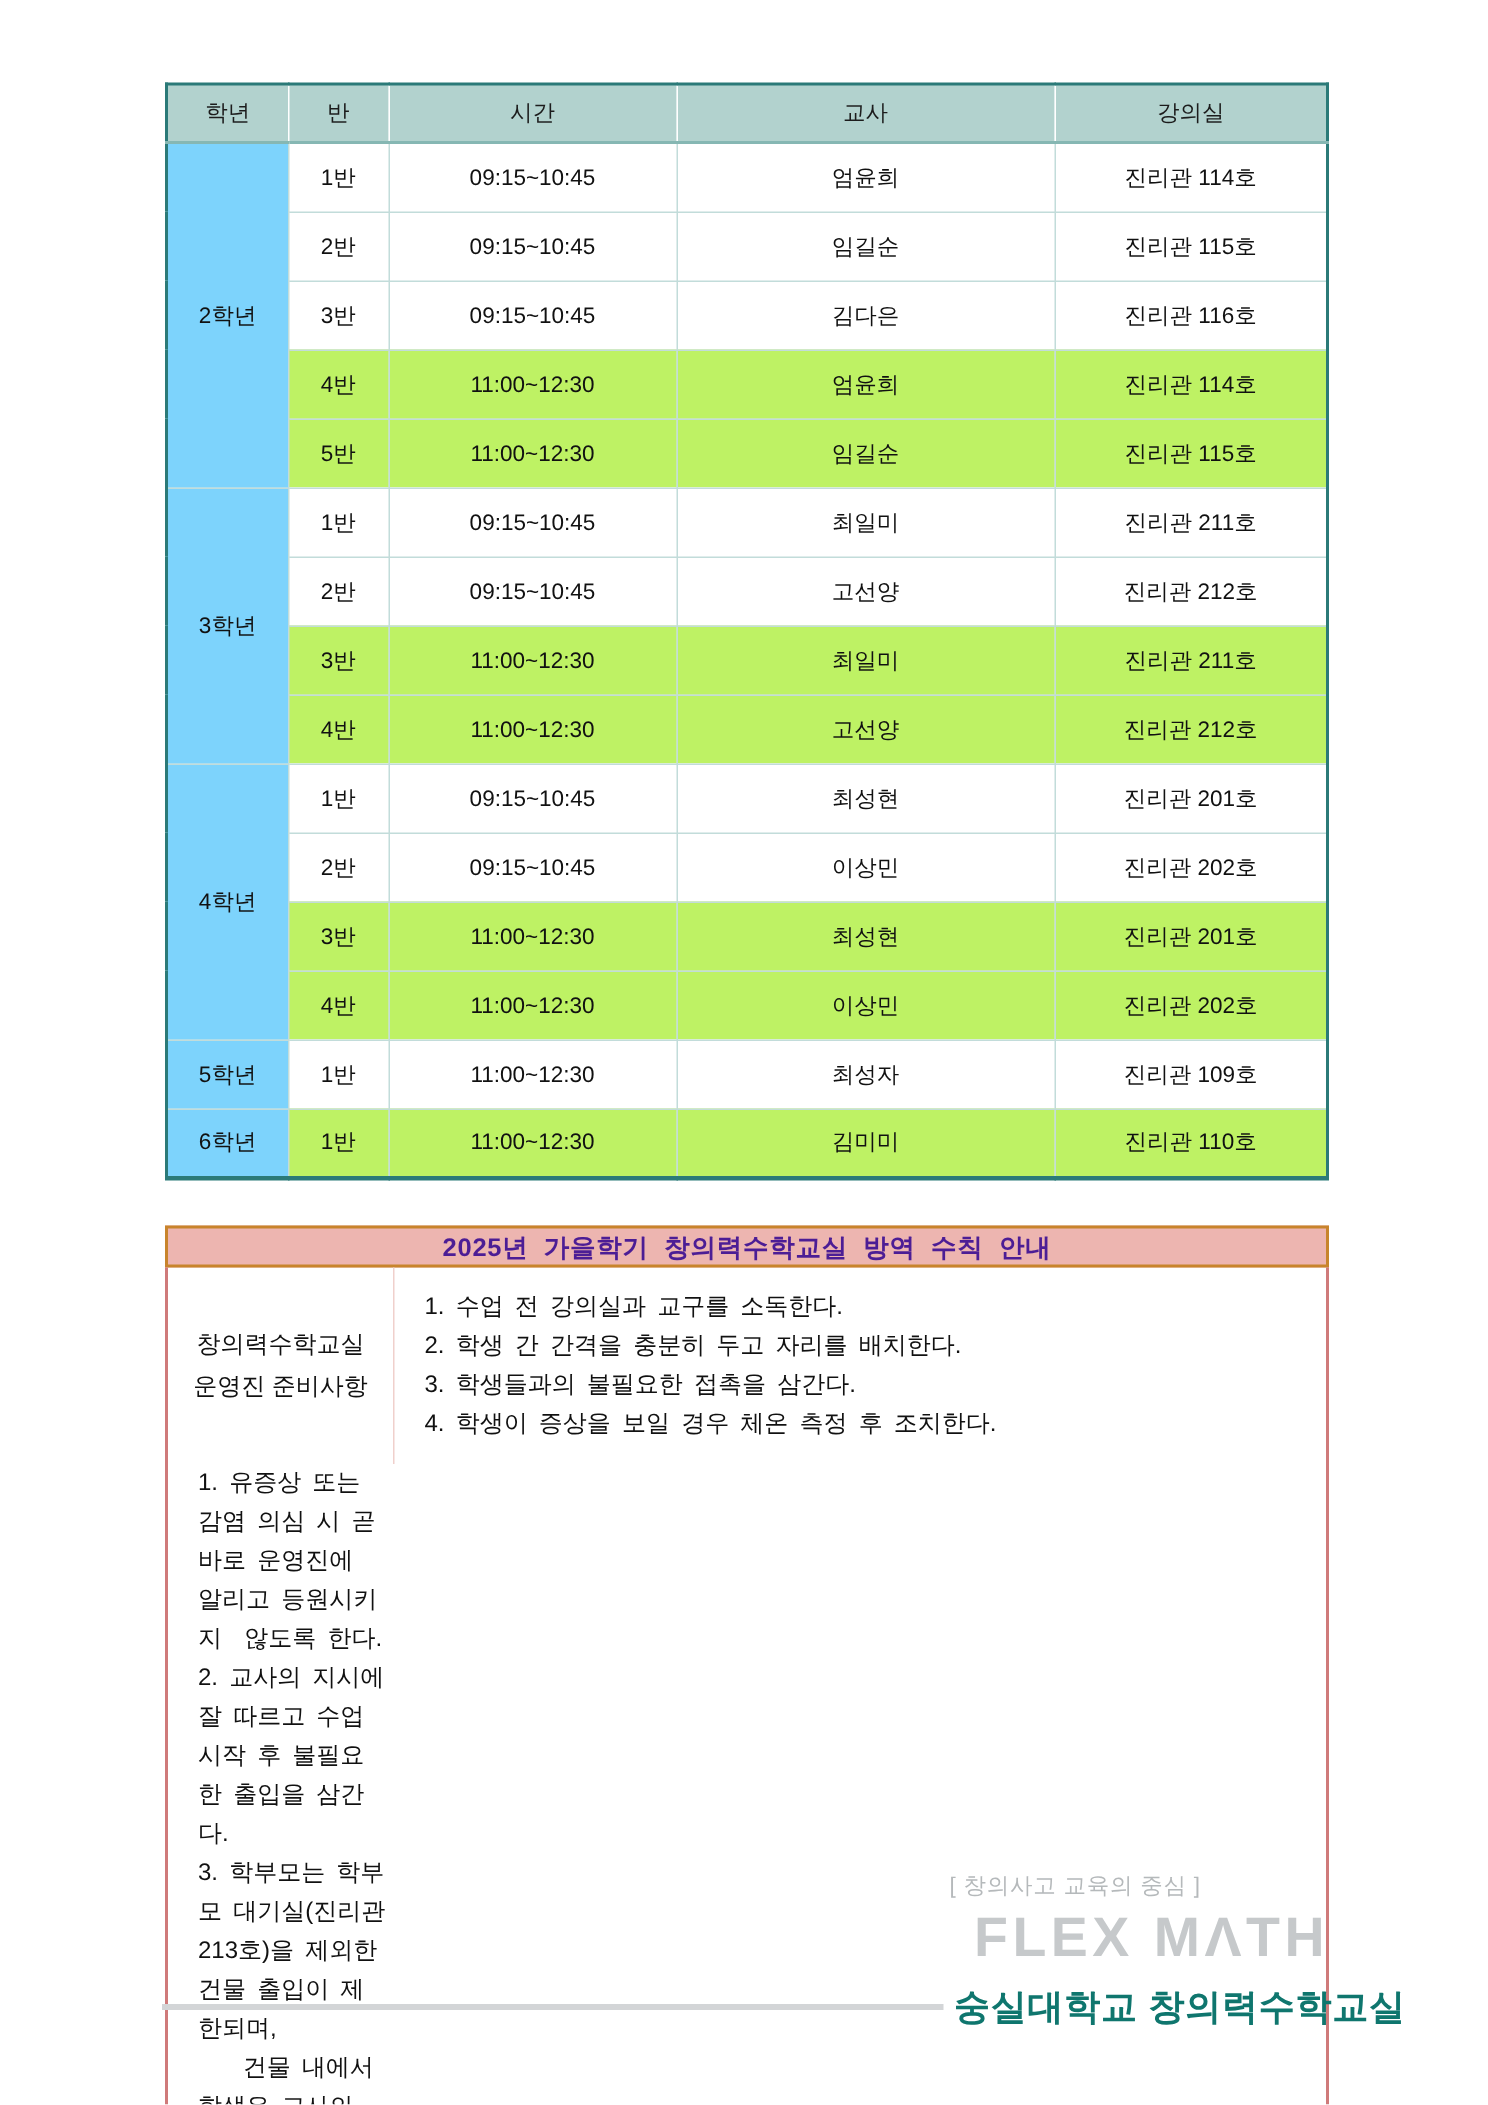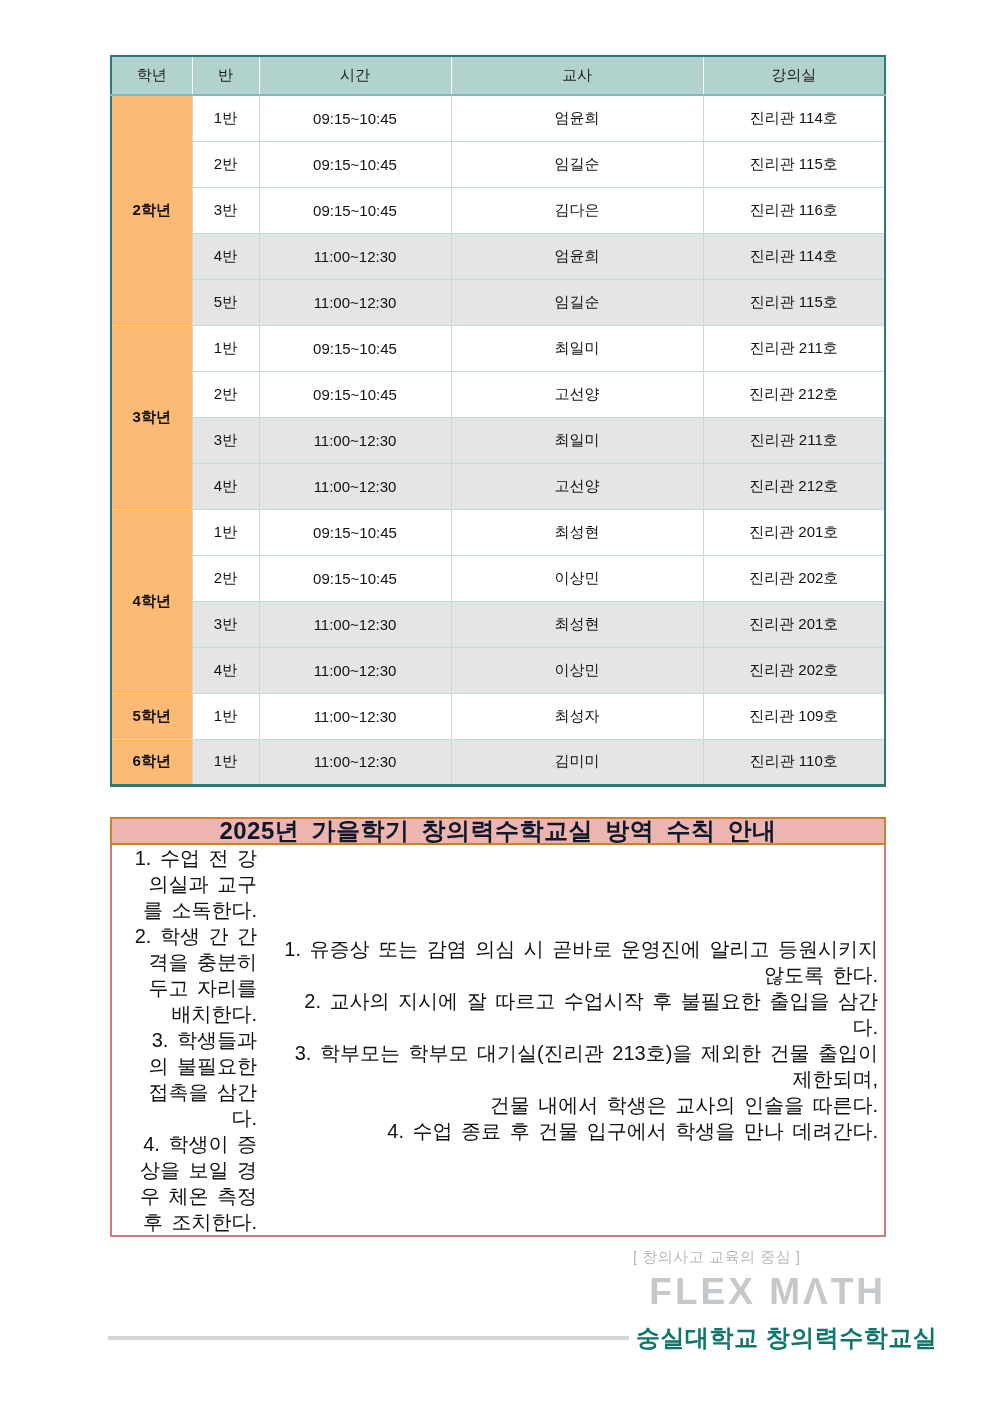--- a/index.html
+++ b/index.html
@@ -35,31 +35,31 @@
     color:#1c1c1c;
   }
   table.schedule thead th:last-child { border-right:none; }
   table.schedule tbody td {
     height:46px;
     text-align:center;
     vertical-align:middle;
     border:1px solid #c2dcda;
     background:#ffffff;
   }
-  table.schedule tbody td.tint { background:#e5e5e5; }
-  table.schedule tbody td.grade { background:#fdba74;font-weight:bold; }
+  table.schedule tbody td.tint { background:#bef264; }
+  table.schedule tbody td.grade { background:#7dd3fc; }
 
   
   .notice { position:absolute; left:110px; top:817px; width:776px; }
   .notice-title {
     background:#edb5b0;
     border:2px solid #c8842c;
     height:28px;
     display:flex; align-items:center; justify-content:center;
-    font-size:24px; font-weight:bold; color:#0f172a;
+    font-size:17px; font-weight:bold; color:#4c1d95;
     word-spacing:5px; letter-spacing:0.5px;
   }
   .notice-body {
     border:2px solid #cf7a7a;
     border-top:none;
     display:grid;
     grid-template-columns:151px 1fr;
   }
   .notice-label {
     display:flex; align-items:center; justify-content:center;
@@ -67,23 +67,22 @@
     border-right:1px solid #f0d0cc;
     font-size:16px; line-height:28px;
     white-space:pre-line;
   }
   .notice-items {
     display:flex; align-items:center;
     padding-left:20px; padding-right:6px;
   }
   .notice-items > div {
     white-space:pre-wrap;
-    font-size:20px; line-height:26px;
+    font-size:16px; line-height:26px;
     word-spacing:3px;
-    text-align:right;
   }
   .notice-row1-label { height:131px; }
   .notice-row2-label { height:150px; }
 
   
   .footer-tagline {
     position:absolute; left:633px; top:1248px; width:250px;
     text-align:left;
     font-size:15px; color:#b5b9bb; letter-spacing:0.5px;
   }
@@ -227,20 +226,22 @@
           <td class="tint">김미미</td>
           <td class="tint">진리관 110호</td>
         </tr>
       </tbody>
     </table>
   </div>
 
   <div class="notice">
     <div class="notice-title">2025년 가을학기 창의력수학교실 방역 수칙 안내</div>
     <div class="notice-body">
+      <div class="notice-label notice-row1 notice-row1-label">창의력수학교실
+운영진 준비사항</div>
       <div class="notice-items notice-row1">
         <div>1. 수업 전 강의실과 교구를 소독한다.
 2. 학생 간 간격을 충분히 두고 자리를 배치한다.
 3. 학생들과의 불필요한 접촉을 삼간다.
 4. 학생이 증상을 보일 경우 체온 측정 후 조치한다.</div>
       </div>
       <div class="notice-items">
         <div>1. 유증상 또는 감염 의심 시 곧바로 운영진에 알리고 등원시키지  않도록 한다.
 2. 교사의 지시에 잘 따르고 수업시작 후 불필요한 출입을 삼간다.
 3. 학부모는 학부모 대기실(진리관 213호)을 제외한 건물 출입이 제한되며,

